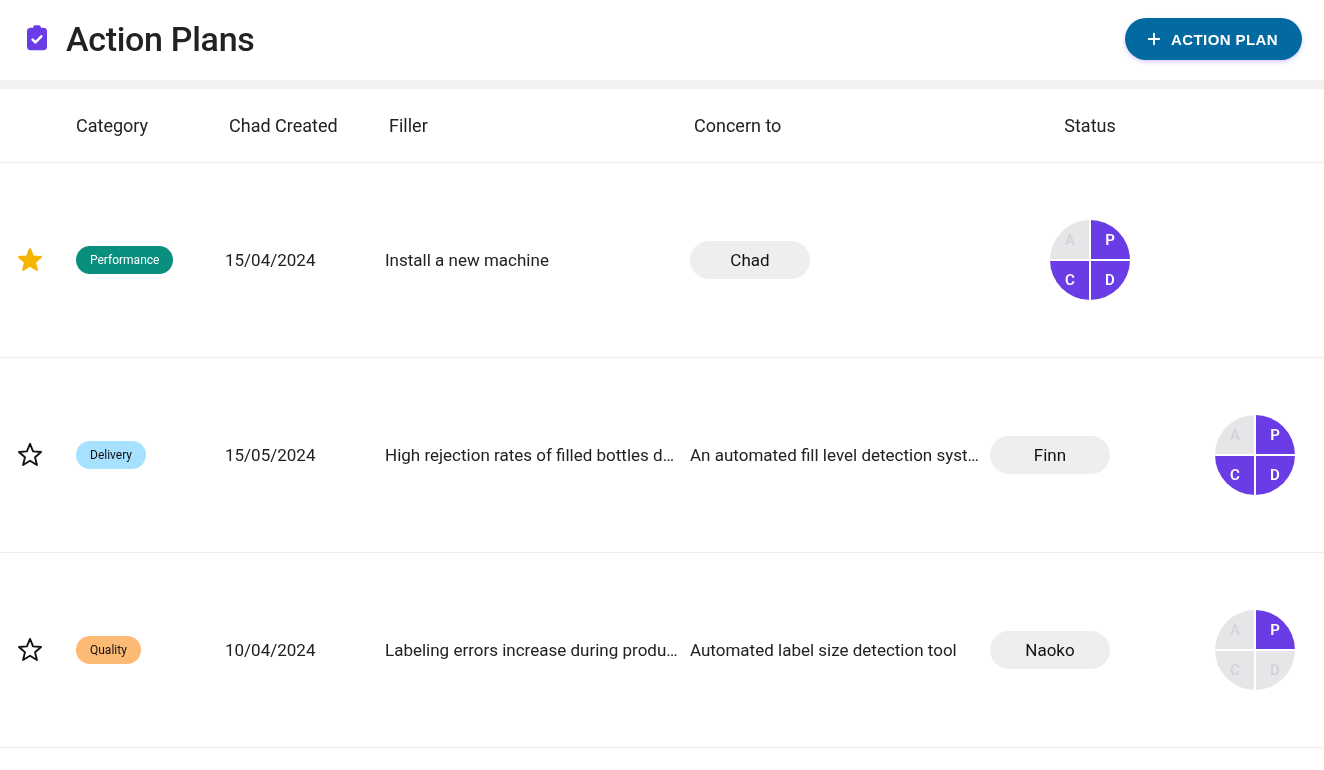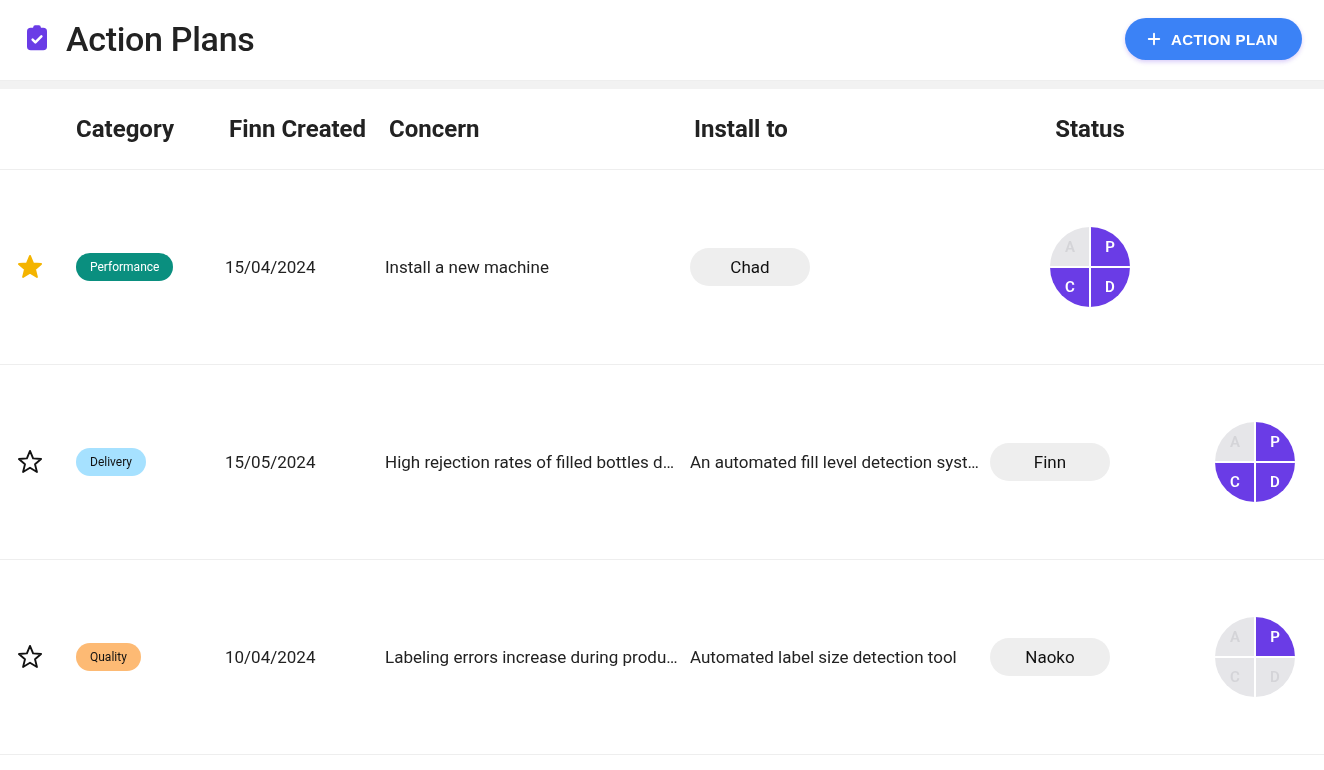--- a/index.html
+++ b/index.html
@@ -32,21 +32,21 @@
     font-size: 34px;
     font-weight: 500;
     letter-spacing: -0.3px;
     color: #222;
   }
   .spacer { flex: 1; }
   .new-btn {
     display: inline-flex;
     align-items: center;
     gap: 8px;
-    background: #3b82f6;
+    background: #0369a1;
     color: #fff;
     border: none;
     border-radius: 40px;
     padding: 12px 24px 12px 20px;
     font-size: 15px;
     font-weight: 600;
     letter-spacing: 0.4px;
     cursor: pointer;
     box-shadow: 0 2px 4px rgba(106,60,230,0.25);
   }
@@ -63,22 +63,22 @@
   .thead, .trow {
     display: grid;
     grid-template-columns: 60px 165px 160px 305px 300px 200px 130px;
     align-items: center;
   }
   .thead {
     padding: 26px 0 26px 0;
     border-bottom: 1px solid #eee;
   }
   .th {
-    font-size: 24px;
-    font-weight: 700;
+    font-size: 18px;
+    font-weight: 400;
     color: #222;
     padding: 0 4px;
   }
   .th-status { text-align: center; }
 
   .trow {
     min-height: 195px;
     border-bottom: 1px solid #eee;
     padding: 20px 0;
   }
@@ -179,23 +179,23 @@
       <span>ACTION PLAN</span>
     </button>
   </div>
 
   <div class="gap-strip"></div>
 
   <div class="table">
     <div class="thead">
       <div></div>
       <div class="th" style="padding-left:16px;">Category</div>
-      <div class="th">Finn Created</div>
-      <div class="th">Concern</div>
-      <div class="th">Install to</div>
+      <div class="th">Chad Created</div>
+      <div class="th">Filler</div>
+      <div class="th">Concern to</div>
       <div class="th th-status">Status</div>
     </div>
 
     <div id="rows-container">
         <div class="trow">
           <div class="star-cell">
             <svg viewBox="0 0 24 24">
               <path d="M12 2.5 L14.65 8.9 L21.5 9.45 L16.3 13.95 L17.95 20.6 L12 16.95 L6.05 20.6 L7.7 13.95 L2.5 9.45 L9.35 8.9 Z" fill="#f4b400" stroke="#f4b400" stroke-width="1.6" stroke-linejoin="round"></path>
             </svg>
           </div>

